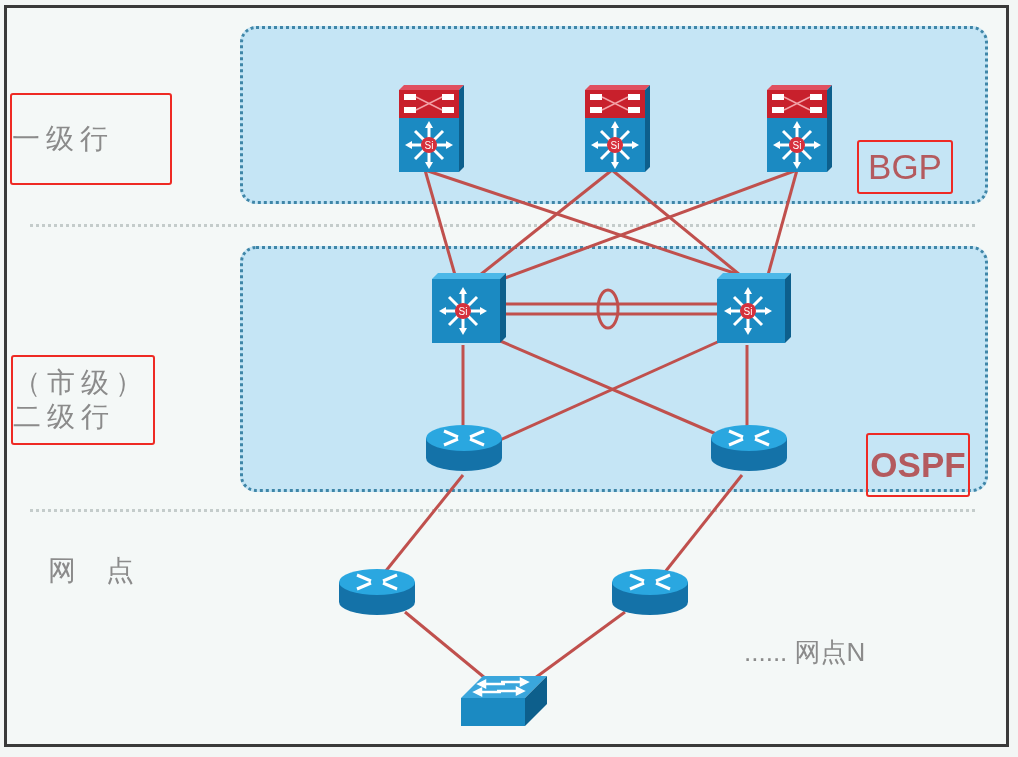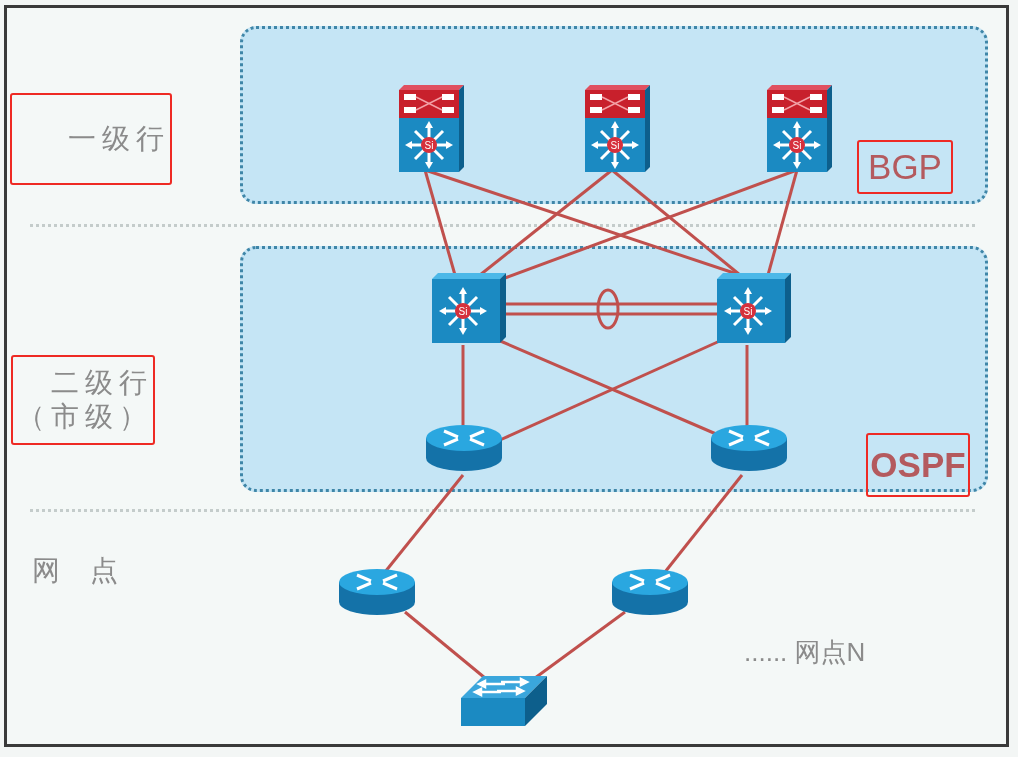--- a/index.html
+++ b/index.html
@@ -1,22 +1,22 @@
 <!DOCTYPE html>
 <html><head>
 <meta charset="utf-8">
 <style>
   html, body { margin: 0; padding: 0; }
   body { width: 1018px; height: 757px; background: #f3f6f5; position: relative; overflow: hidden; font-family: "DejaVu Sans", sans-serif; }
   .frame { position: absolute; left: 4px; top: 5px; width: 1005px; height: 742px; border: 3px solid #3a3a3a; background: #f4f8f7; box-sizing: border-box; }
   .zone { position: absolute; background: #c5e5f5; border: 3px dotted #3f86a8; border-radius: 16px; box-sizing: border-box; }
   .sep { position: absolute; height: 0; border-top: 3px dotted #c4cccb; }
-  .label-box { position: absolute; border: 2px solid #ee2a24; border-radius: 3px; box-sizing: border-box; color: #8b8b8b; display: flex; flex-direction: column; align-items: flex-end; justify-content: center; font-size: 28px; letter-spacing: 6px; line-height: 34px; }
+  .label-box { position: absolute; border: 2px solid #ee2a24; border-radius: 3px; box-sizing: border-box; color: #8b8b8b; display: flex; flex-direction: column; align-items: flex-start; justify-content: center; font-size: 28px; letter-spacing: 6px; line-height: 34px; }
   .proto-box { position: absolute; border: 2px solid #ee2a24; border-radius: 3px; box-sizing: border-box; color: #b45a5e; font-family: "Liberation Sans", sans-serif; font-size: 35px; display: flex; align-items: center; justify-content: center; }
-  .plain-label { position: absolute; color: #8b8b8b; font-size: 28px; letter-spacing: 30px; }
+  .plain-label { position: absolute; color: #8b8b8b; font-size: 28px; letter-spacing: 30px; margin-left: 16px; }
   .more-label { position: absolute; color: #8b8b8b; font-size: 26px; font-family: "Liberation Sans", sans-serif; }
   svg.diagram { position: absolute; left: 0; top: 0; }
 </style>
 </head>
 <body>
 
 <div class="frame"></div>
 
 <div class="zone" style="left:240px;top:26px;width:748px;height:178px;"></div>
 <div class="sep" style="left:30px;top:224px;width:945px;"></div>
@@ -152,21 +152,21 @@
 </svg>
 
 <div class="label-box" style="left:10px;top:93px;width:162px;height:92px;">
   <span>一级行</span>
 </div>
 <div class="proto-box" style="left:857px;top:140px;width:96px;height:54px;">
   <span>BGP</span>
 </div>
 
 <div class="label-box" style="left:11px;top:355px;width:144px;height:90px;">
+  <span>（市级）</span>
   <span>二级行</span>
-  <span>（市级）</span>
 </div>
 <div class="proto-box" style="left:866px;top:433px;width:104px;height:64px;font-weight:bold;">
   <span>OSPF</span>
 </div>
 
 <div class="plain-label" style="left:32px;top:552px;">网点</div>
 <div class="more-label" style="left:744px;top:635px;">...... 网点N</div>
 
 </body></html>

